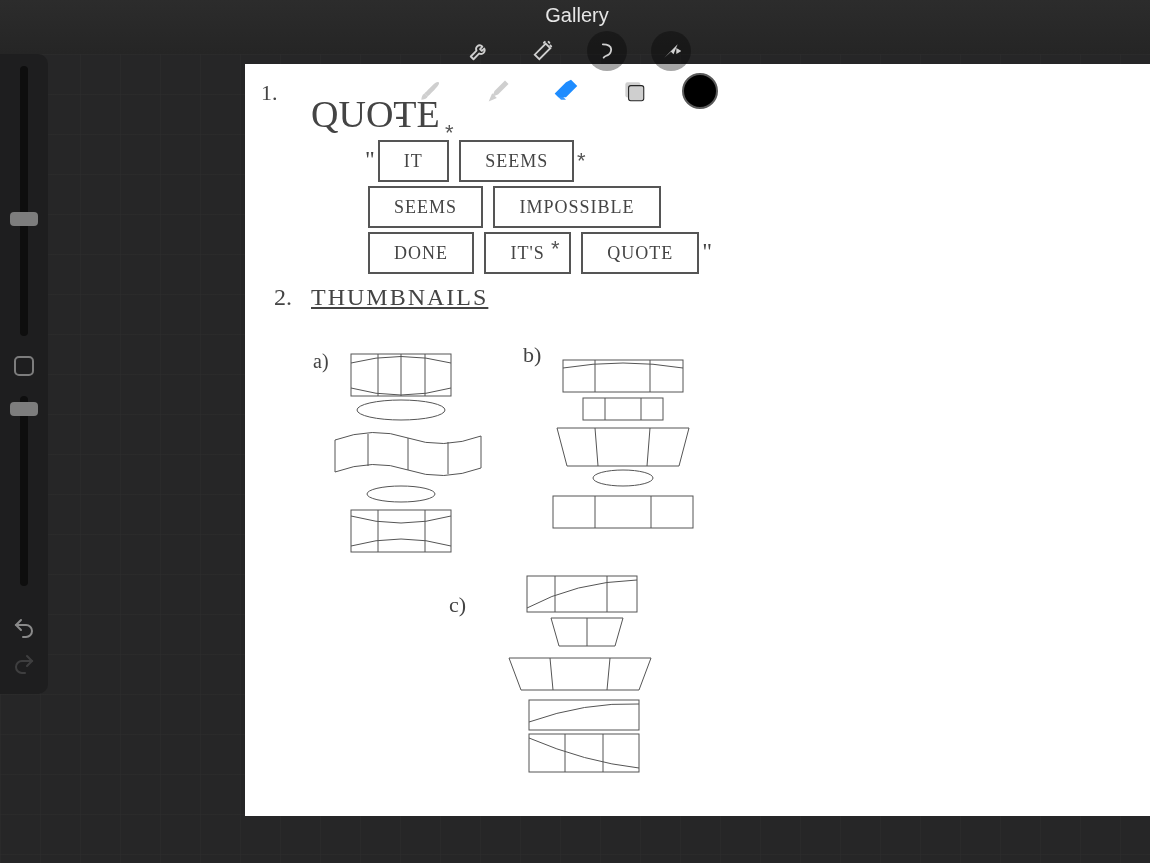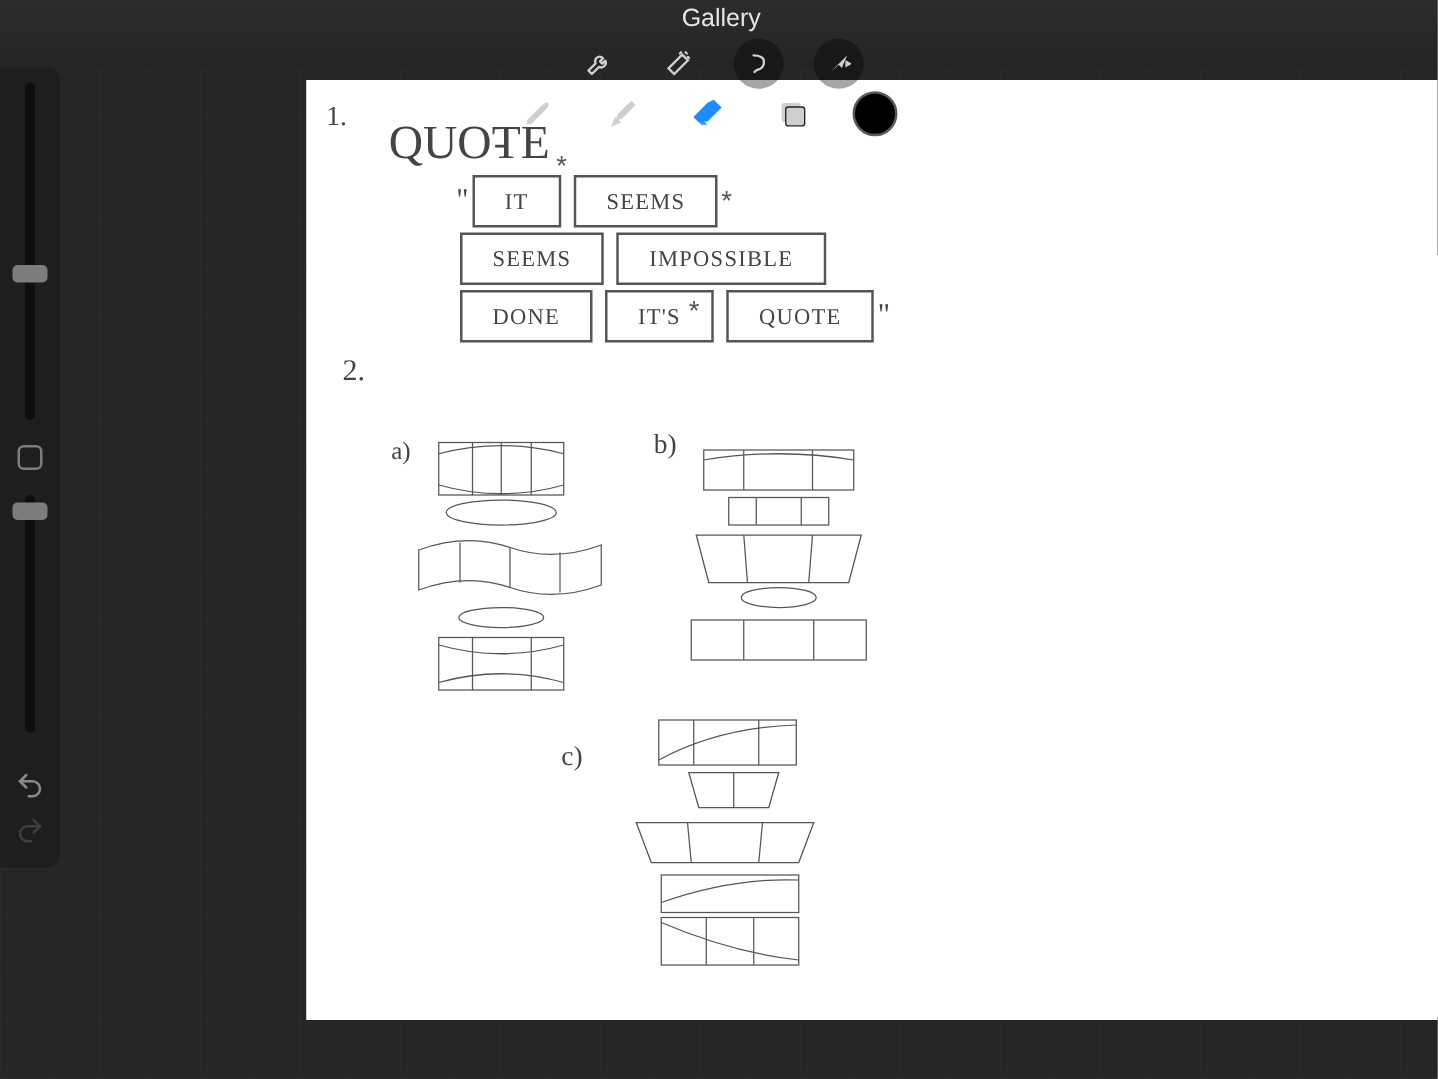--- a/index.html
+++ b/index.html
@@ -156,20 +156,21 @@
     <span class="qmark">"</span><span class="box">IT</span>
     <span class="box">SEEMS</span><br>
     <span class="box">SEEMS</span>
     <span class="box">IMPOSSIBLE</span><br>
     <span class="box">DONE</span>
     <span class="box">IT'S</span>
     <span class="box">QUOTE</span><span class="qmark">"</span>
   </div>
 
   <span class="hand num2">2.</span>
+  <span class="hand thumb-hdr">THUMBNAILS</span>
 
   <span class="hand lab-a">a)</span>
   <span class="hand lab-b">b)</span>
   <span class="hand lab-c">c)</span>
 
   <svg class="sketch" style="left:88px;top:284px" width="150" height="210">
     <g fill="none" stroke="#555" stroke-width="1">
 
       <rect x="18" y="6" width="100" height="42"></rect>
       <path d="M18 15 Q68 2 118 15"></path>

